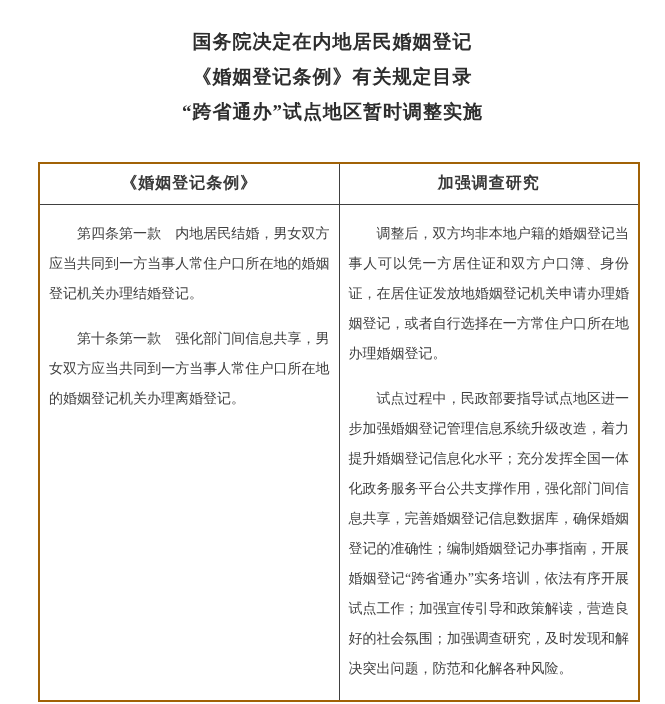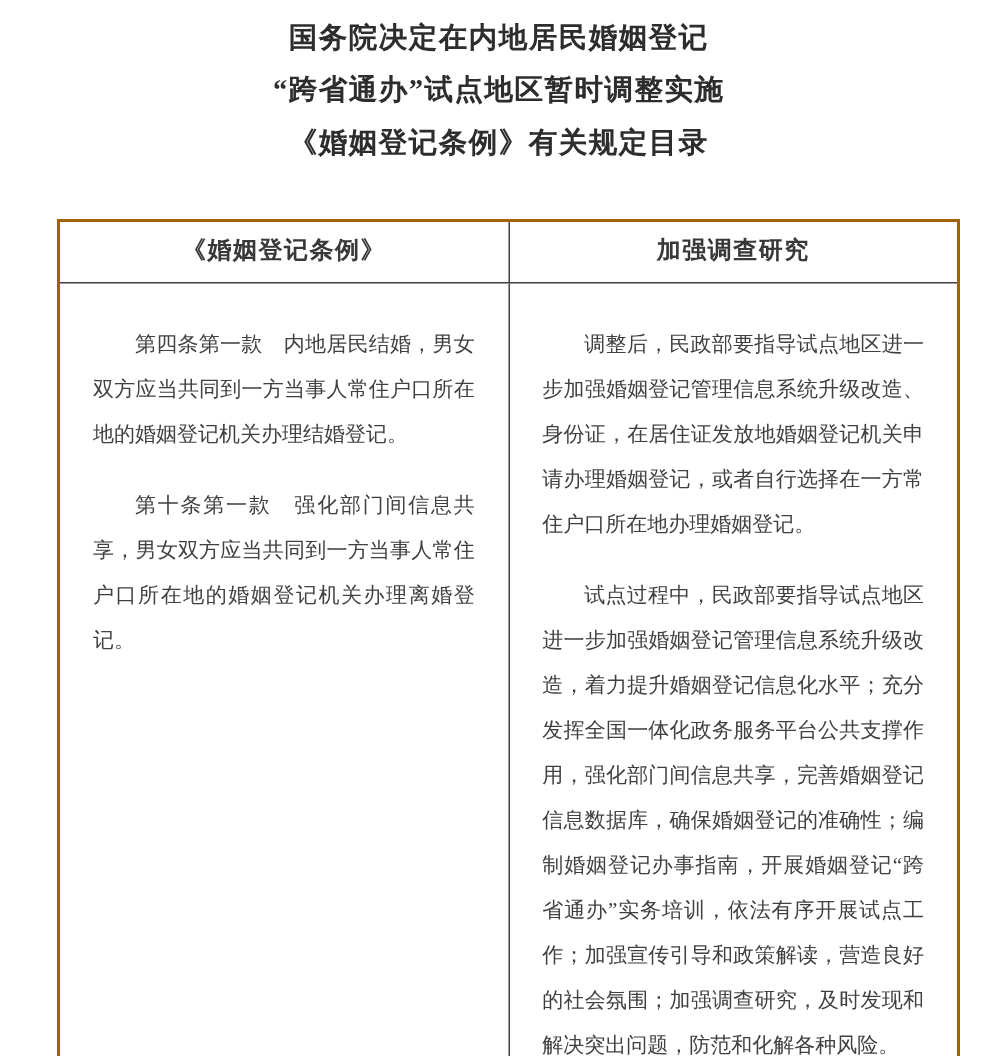--- a/index.html
+++ b/index.html
@@ -7,21 +7,21 @@
     padding: 0;
   }
   body {
     width: 665px;
     height: 704px;
     background: #ffffff;
     overflow: hidden;
     font-family: "Liberation Sans", sans-serif;
   }
   .doc-title {
-    padding-top: 8px;
+    padding-top: 24px;
     text-align: center;
     font-family: "Liberation Serif", "DejaVu Serif", serif;
     font-weight: bold;
     font-size: 19px;
     line-height: 35px;
     color: #2d2d2d;
     letter-spacing: 1px;
   }
   .reg-table {
     margin: 33px 0 0 38px;
@@ -49,48 +49,48 @@
   .reg-table tbody td {
     height: 487px;
     vertical-align: top;
     padding: 10px 5px 12px 5px;
     font-size: 14px;
     line-height: 30px;
     text-align: justify;
     color: #404040;
   }
   .reg-table tbody td p {
-    margin: 17px;
+    margin: 4px;
     text-indent: 2em;
   }
   .reg-table tbody td p + p {
     margin-top: 15px;
   }
 </style>
 </head>
 <body>
 
 <div class="doc-title">
   <div>国务院决定在内地居民婚姻登记</div>
+  <div>《婚姻登记条例》有关规定目录</div>
   <div>“跨省通办”试点地区暂时调整实施</div>
-  <div>《婚姻登记条例》有关规定目录</div>
 </div>
 
 <table class="reg-table">
   <thead>
     <tr>
       <th>《婚姻登记条例》</th>
       <th>加强调查研究</th>
     </tr>
   </thead>
   <tbody>
     <tr>
       <td>
         <p>第四条第一款　内地居民结婚，男女双方应当共同到一方当事人常住户口所在地的婚姻登记机关办理结婚登记。</p>
         <p>第十条第一款　强化部门间信息共享，男女双方应当共同到一方当事人常住户口所在地的婚姻登记机关办理离婚登记。</p>
       </td>
       <td>
-        <p>调整后，民政部要指导试点地区进一步加强婚姻登记管理信息系统升级改造、身份证，在居住证发放地婚姻登记机关申请办理婚姻登记，或者自行选择在一方常住户口所在地办理婚姻登记。</p>
+        <p>调整后，双方均非本地户籍的婚姻登记当事人可以凭一方居住证和双方户口簿、身份证，在居住证发放地婚姻登记机关申请办理婚姻登记，或者自行选择在一方常住户口所在地办理婚姻登记。</p>
         <p>试点过程中，民政部要指导试点地区进一步加强婚姻登记管理信息系统升级改造，着力提升婚姻登记信息化水平；充分发挥全国一体化政务服务平台公共支撑作用，强化部门间信息共享，完善婚姻登记信息数据库，确保婚姻登记的准确性；编制婚姻登记办事指南，开展婚姻登记“跨省通办”实务培训，依法有序开展试点工作；加强宣传引导和政策解读，营造良好的社会氛围；加强调查研究，及时发现和解决突出问题，防范和化解各种风险。</p>
       </td>
     </tr>
   </tbody>
 </table>
 
 </body></html>

